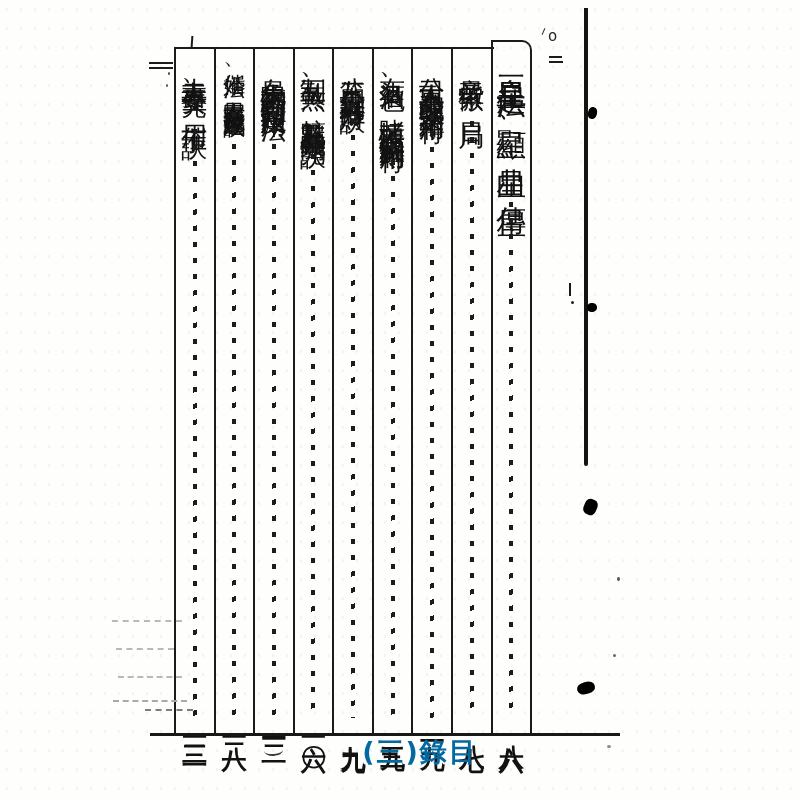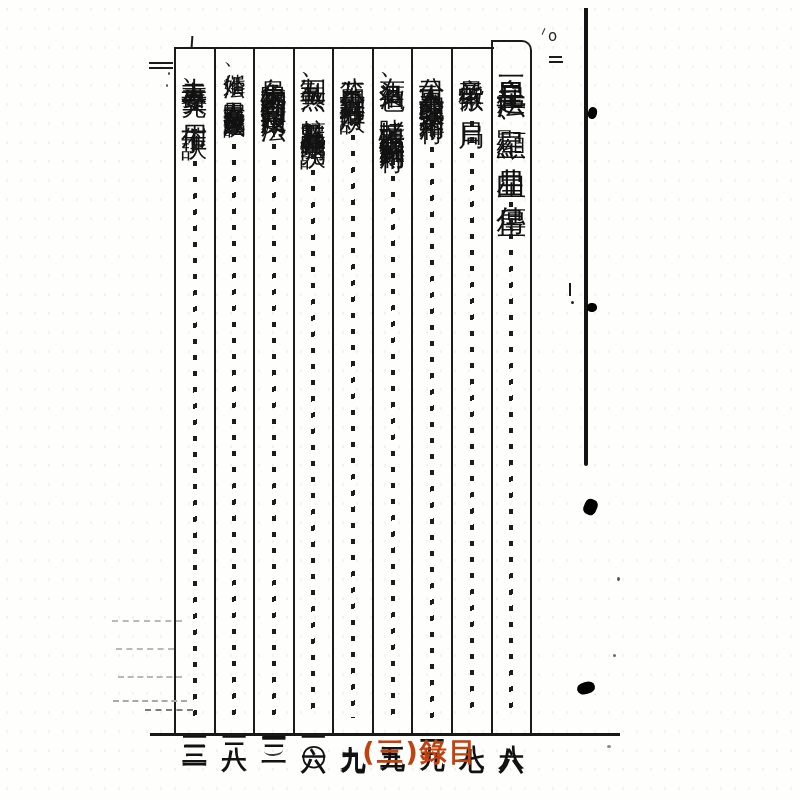--- a/index.html
+++ b/index.html
@@ -48,21 +48,21 @@
   }
   .pagenum{
     writing-mode:vertical-rl;text-orientation:upright;
     font-size:25px;line-height:1;letter-spacing:2px;
     font-weight:600;color:#121212;margin-bottom:1px;
   }
   
   .bottom-border{position:absolute;left:150px;top:733px;width:470px;height:3px;background:#181818;}
   .footer-label{
     position:absolute;left:340px;top:734px;width:160px;height:32px;
-    text-align:center;font-size:27px;font-weight:700;letter-spacing:2px;color:#c2410c;
+    text-align:center;font-size:27px;font-weight:700;letter-spacing:2px;color:#0369a1;
   }
   
   .edge-line{position:absolute;left:584px;top:8px;width:4px;height:458px;background:#141414;border-radius:0 0 2px 2px;}
   .blob{position:absolute;background:#000;border-radius:45%;}
   .b1{left:588px;top:107px;width:9px;height:12px;transform:rotate(12deg);}
   .b2{left:587px;top:303px;width:10px;height:9px;transform:rotate(-8deg);}
   .b3{left:584px;top:499px;width:13px;height:16px;border-radius:38%;transform:rotate(22deg);}
   .b4{left:577px;top:682px;width:18px;height:12px;transform:rotate(-14deg);}
   .tick{position:absolute;background:#1a1a1a;}
   .tick-top{left:191px;top:36px;width:2px;height:11px;transform:rotate(4deg);}

